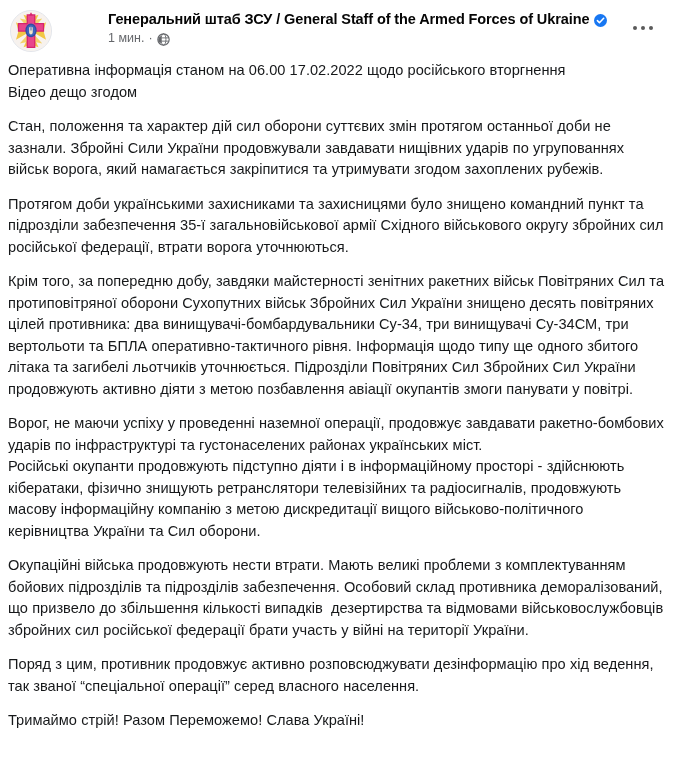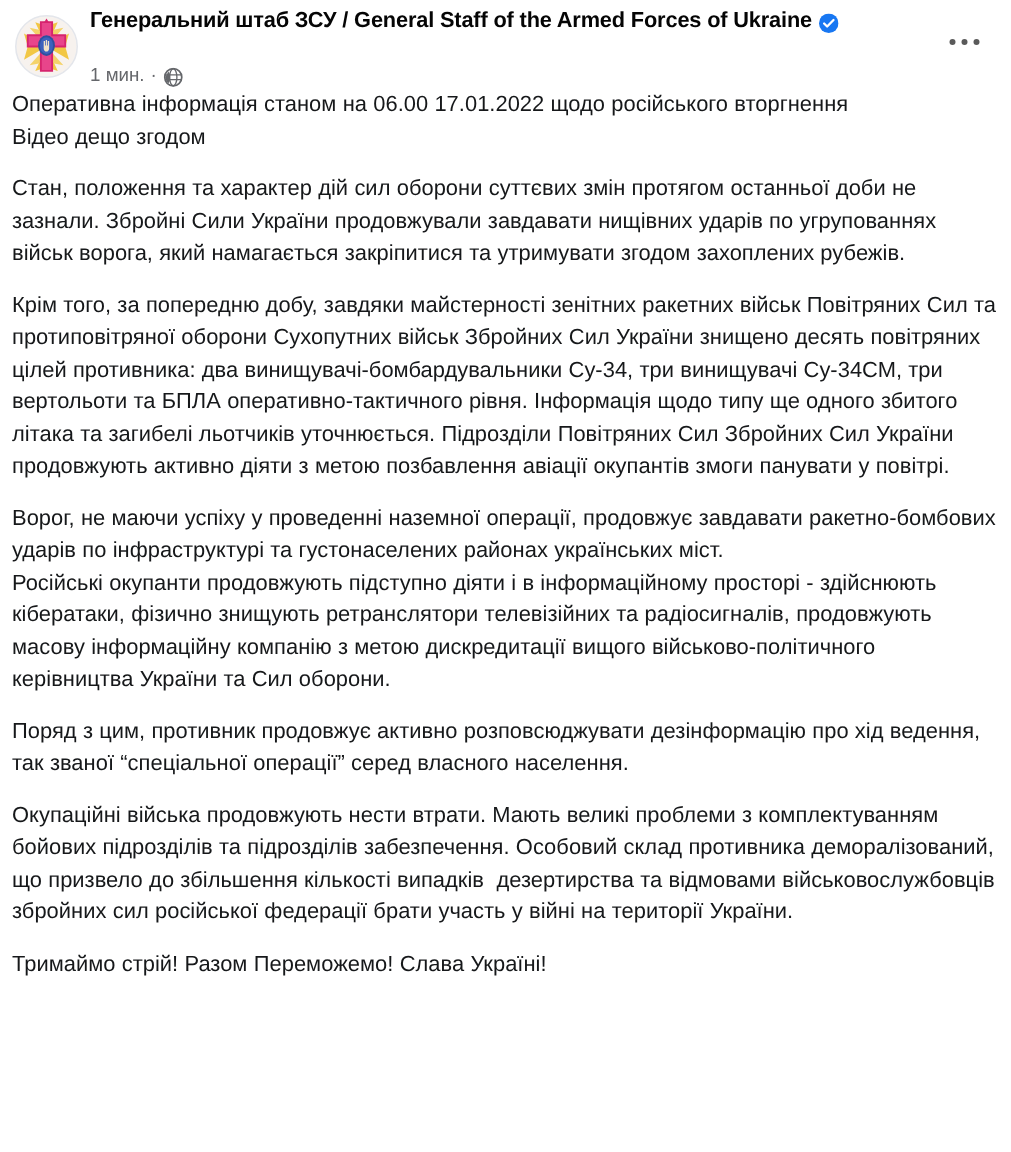--- a/index.html
+++ b/index.html
@@ -18,25 +18,26 @@
 
   .post {
     width: 674px;
     box-sizing: border-box;
     background: #ffffff;
   }
 
   
   .post-header {
     display: flex;
-    align-items: center;
+    align-items: flex-start;
     padding: 10px 12px 0 10px;
     position: relative;
     height: 52px;
     box-sizing: border-box;
+    gap: 48px;
   }
 
   .avatar {
     width: 42px;
     height: 42px;
     border-radius: 50%;
     flex: 0 0 42px;
     background: #f2f2f2;
     position: relative;
     overflow: hidden;
@@ -73,21 +74,21 @@
     flex: 0 0 13px;
     display: inline-block;
     position: relative;
     top: 1px;
   }
   .verified svg { display:block; width:100%; height:100%; }
 
   .meta-row {
     display: flex;
     align-items: center;
-    margin-top: 20px;
+    margin-top: 3px;
     font-size: 12.5px;
     color: #65676b;
     line-height: 15px;
   }
   .meta-sep {
     margin: 0 4px;
     color: #65676b;
     font-size: 12.5px;
   }
   .globe-icon {
@@ -201,25 +202,26 @@
     </div>
 
     <button class="more-btn">
       <span class="dot"></span>
       <span class="dot"></span>
       <span class="dot"></span>
     </button>
   </div>
 
   <div class="post-body">
-    <p class="para">Оперативна інформація станом на 06.00 17.01.2022 щодо російського вторгнення
+    <p class="para">Оперативна інформація станом на 06.00 17.02.2022 щодо російського вторгнення
 Відео дещо згодом</p>
     <p class="para">Стан, положення та характер дій сил оборони суттєвих змін протягом останньої доби не зазнали. Збройні Сили України продовжували завдавати нищівних ударів по угрупованнях військ ворога, який намагається закріпитися та утримувати згодом захоплених рубежів.</p>
+    <p class="para">Протягом доби українськими захисниками та захисницями було знищено командний пункт та підрозділи забезпечення 35-ї загальновійськової армії Східного військового округу збройних сил російської федерації, втрати ворога уточнюються.</p>
     <p class="para">Крім того, за попередню добу, завдяки майстерності зенітних ракетних військ Повітряних Сил та протиповітряної оборони Сухопутних військ Збройних Сил України знищено десять повітряних цілей противника: два винищувачі-бомбардувальники Су-34, три винищувачі Су-34СМ, три вертольоти та БПЛА оперативно-тактичного рівня. Інформація щодо типу ще одного збитого літака та загибелі льотчиків уточнюється. Підрозділи Повітряних Сил Збройних Сил України продовжують активно діяти з метою позбавлення авіації окупантів змоги панувати у повітрі.</p>
     <p class="para">Ворог, не маючи успіху у проведенні наземної операції, продовжує завдавати ракетно-бомбових ударів по інфраструктурі та густонаселених районах українських міст.
 Російські окупанти продовжують підступно діяти і в інформаційному просторі - здійснюють кібератаки, фізично знищують ретранслятори телевізійних та радіосигналів, продовжують масову інформаційну компанію з метою дискредитації вищого військово-політичного керівництва України та Сил оборони.</p>
+    <p class="para">Окупаційні війська продовжують нести втрати. Мають великі проблеми з комплектуванням бойових підрозділів та підрозділів забезпечення. Особовий склад противника деморалізований, що призвело до збільшення кількості випадків  дезертирства та відмовами військовослужбовців збройних сил російської федерації брати участь у війні на території України.</p>
     <p class="para">Поряд з цим, противник продовжує активно розповсюджувати дезінформацію про хід ведення, так званої “спеціальної операції” серед власного населення.</p>
-    <p class="para">Окупаційні війська продовжують нести втрати. Мають великі проблеми з комплектуванням бойових підрозділів та підрозділів забезпечення. Особовий склад противника деморалізований, що призвело до збільшення кількості випадків  дезертирства та відмовами військовослужбовців збройних сил російської федерації брати участь у війні на території України.</p>
     <p class="para tight">Тримаймо стрій! Разом Переможемо! Слава Україні!</p>
 
   </div>
 
 </div>
 
 </body></html>

